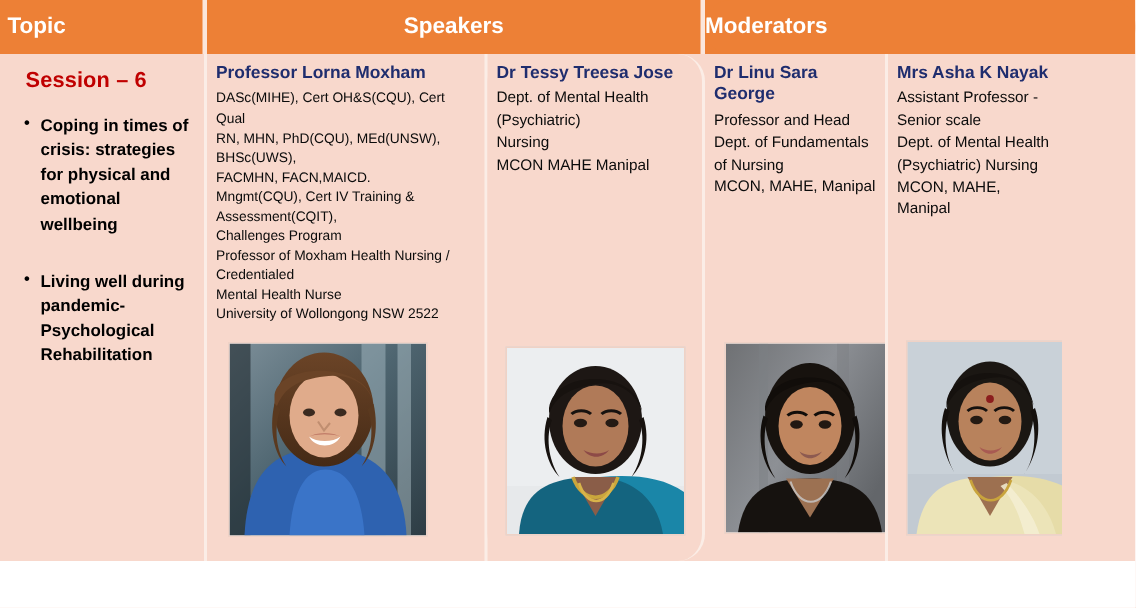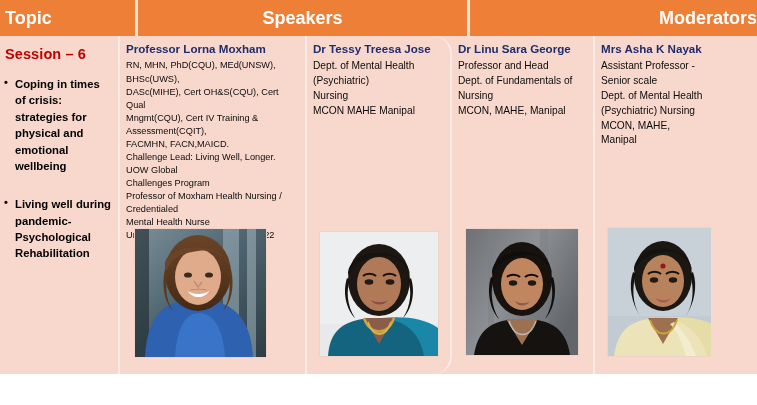--- a/index.html
+++ b/index.html
@@ -24,41 +24,41 @@
   .header-row {
     display: flex;
     height: 36px;
     width: 757px;
     background: #ED8036;
   }
   .header-cell {
     background: #ED8036;
     color: #ffffff;
     font-weight: bold;
-    font-size: 18px;
+    font-size: 15px;
     line-height: 36px;
     height: 36px;
     box-sizing: border-box;
     white-space: nowrap;
     overflow: hidden;
   }
   .header-topic {
     width: 138px;
     padding-left: 5px;
     text-align: left;
     border-right: 3px solid #FBE6DC;
   }
   .header-speakers {
     width: 332px;
     text-align: center;
     border-right: 3px solid #FBE6DC;
   }
   .header-moderators {
     width: 287px;
-    text-align: right;
+    text-align: left;
     border-radius: 17px;
   }
 
   
   .body-row {
     display: flex;
     width: 757px;
     height: 338px;
     background: #F8D8CC;
   }
@@ -68,22 +68,22 @@
     height: 338px;
     position: relative;
     overflow: hidden;
   }
   .divider {
     border-right: 2px solid #FBEDE6;
   }
 
   
   .col-topic {
-    width: 120px;
-    padding: 6px 6px 0 4px;
+    width: 138px;
+    padding: 6px 6px 0 16px;
   }
   .session-title {
     color: #C00000;
     font-weight: bold;
     font-size: 14.5px;
     margin: 4px 0 14px 1px;
     letter-spacing: 0.1px;
   }
   .bullets {
     margin: 0;
@@ -107,21 +107,21 @@
     font-size: 11px;
     color: #000000;
   }
 
   
   .col-person {
     padding: 6px 5px 0 6px;
   }
   .col-p1 { width: 187px; }
   .col-p2 { width: 145px; border-radius: 18px; }
-  .col-p3 { width: 143px; }
+  .col-p3 { width: 122px; }
   .col-p4 { width: 116px; }
 
   .person-name {
     color: #1F2D6E;
     font-weight: bold;
     font-size: 11.6px;
     line-height: 1.25;
     margin-bottom: 3px;
   }
   .person-creds {
@@ -189,25 +189,24 @@
       <div class="session-title">Session – 6</div>
       <ul class="bullets">
         <li>Coping in times of crisis: strategies for physical and emotional wellbeing</li>
         <li>Living well during pandemic- Psychological Rehabilitation</li>
       </ul>
     </div>
 
     <div class="col col-person col-p1 divider">
       <div class="person-name">Professor Lorna Moxham</div>
       <div class="person-creds">
+        <span class="line">DASc(MIHE), Cert OH&amp;S(CQU), Cert Qual</span>
         <span class="line">RN, MHN, PhD(CQU), MEd(UNSW), BHSc(UWS),</span>
-        <span class="line">DASc(MIHE), Cert OH&amp;S(CQU), Cert Qual</span>
+        <span class="line">FACMHN, FACN,MAICD.</span>
         <span class="line">Mngmt(CQU), Cert IV  Training &amp; Assessment(CQIT),</span>
-        <span class="line">FACMHN, FACN,MAICD.</span>
-        <span class="line">Challenge Lead: Living Well, Longer. UOW Global</span>
         <span class="line">Challenges Program</span>
         <span class="line">Professor of Moxham Health Nursing / Credentialed</span>
         <span class="line">Mental Health Nurse</span>
         <span class="line">University of Wollongong NSW 2522</span>
       </div>
       <div class="photo ph1">
         <svg viewBox="0 0 131 128" preserveAspectRatio="none" aria-hidden="true">
           <defs>
             <linearGradient id="bg1" x1="0" y1="0" x2="1" y2="1">
               <stop offset="0%" stop-color="#7d8f99"></stop>

